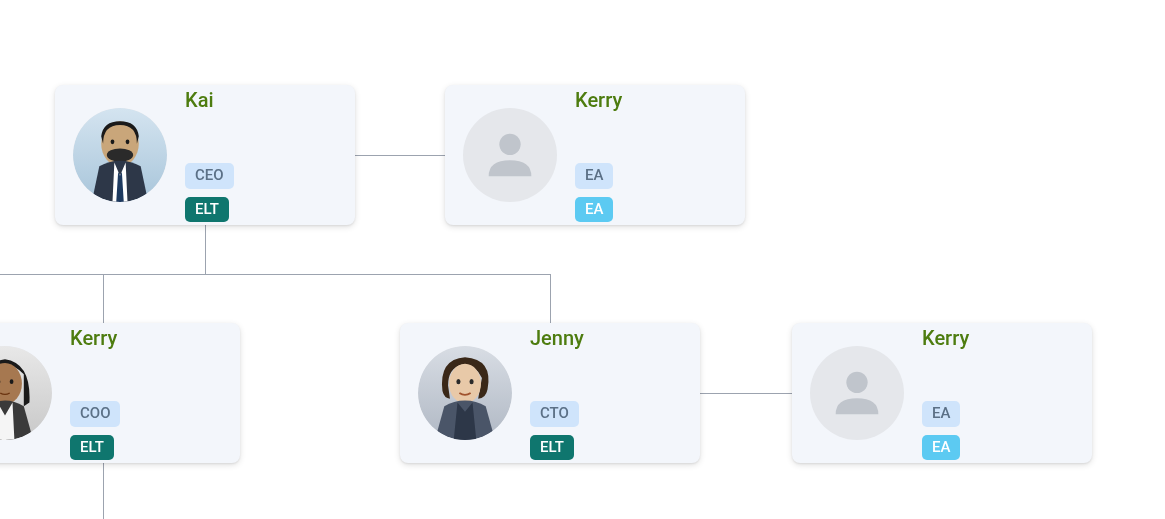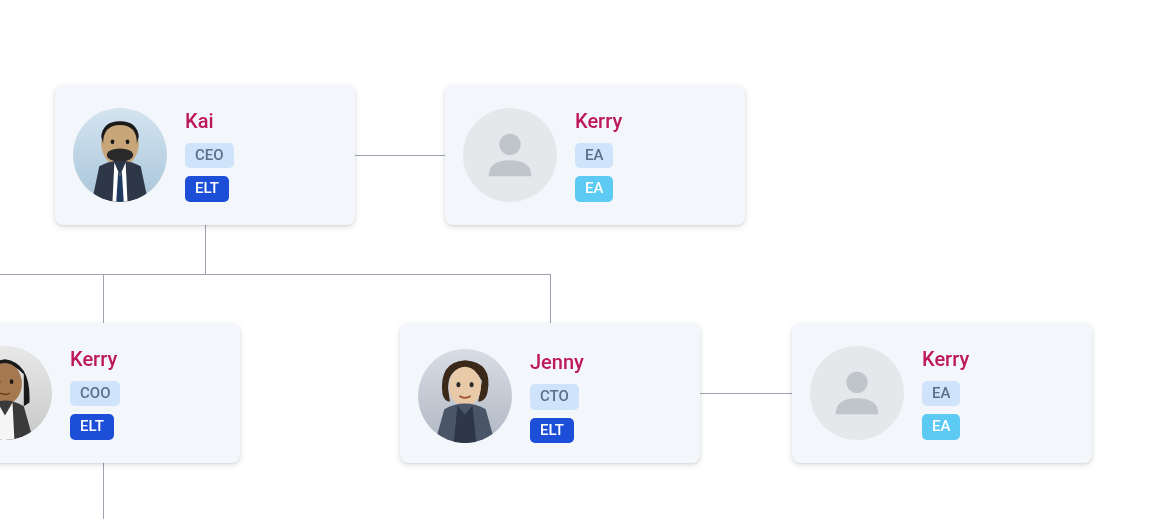--- a/index.html
+++ b/index.html
@@ -52,41 +52,42 @@
     .avatar.placeholder svg { width: 64px; height: 64px; }
     .info {
       display: flex;
       flex-direction: column;
       gap: 10px;
       justify-content: center;
     }
     .name {
       font-size: 20px;
       font-weight: 500;
-      color: #be185d;
+      color: #4d7c0f;
     }
     .badges {
       display: flex;
       flex-direction: column;
       gap: 8px;
       align-items: flex-start;
+      margin-top: 41px;
     }
     .badge {
       font-size: 15px;
       font-weight: 500;
       padding: 3px 10px;
       border-radius: 5px;
       line-height: 1.3;
     }
     .badge-role {
       background: #cfe4fb;
       color: #5b7086;
     }
     .badge-team-elt {
-      background: #1d4ed8;
+      background: #0f766e;
       color: #ffffff;
     }
     .badge-team-ea {
       background: #5ccaf2;
       color: #ffffff;
     }
   </style>
 </head>
 <body>
 
@@ -183,21 +184,21 @@
     </div>
     <div class="info">
       <div class="name">Kerry</div>
       <div class="badges">
         <span class="badge badge-role">COO</span>
         <span class="badge badge-team-elt">ELT</span>
       </div>
     </div>
   </div>
 
-  <div class="card" style="top:323px; left:400px;align-items:flex-end;">
+  <div class="card" style="top:323px; left:400px;">
     <div class="avatar">
       <svg viewBox="0 0 100 100">
         <defs>
           <clipPath id="c3">
               <circle cx="50" cy="50" r="50"></circle>
             </clipPath>
           <linearGradient id="g3" x1="0" y1="0" x2="0" y2="1">
             <stop offset="0" stop-color="#d8dde4"></stop>
               <stop offset="1" stop-color="#b0b8c4"></stop>
           </linearGradient>

